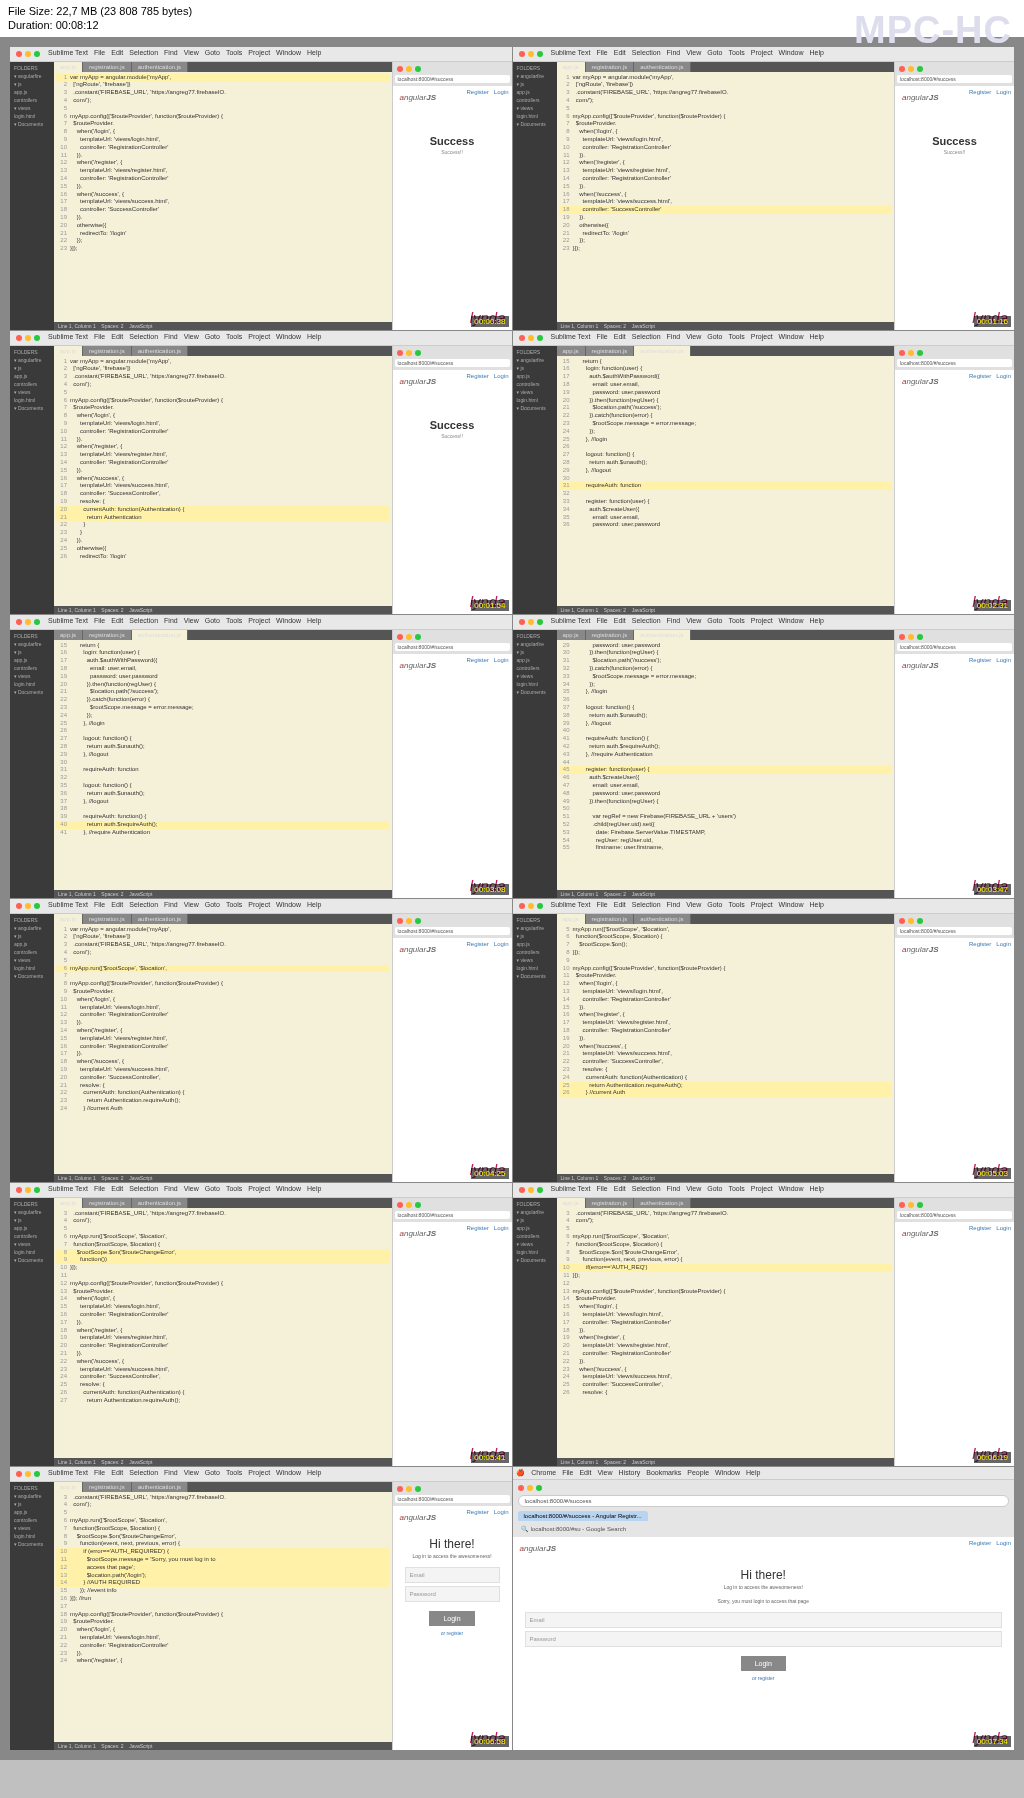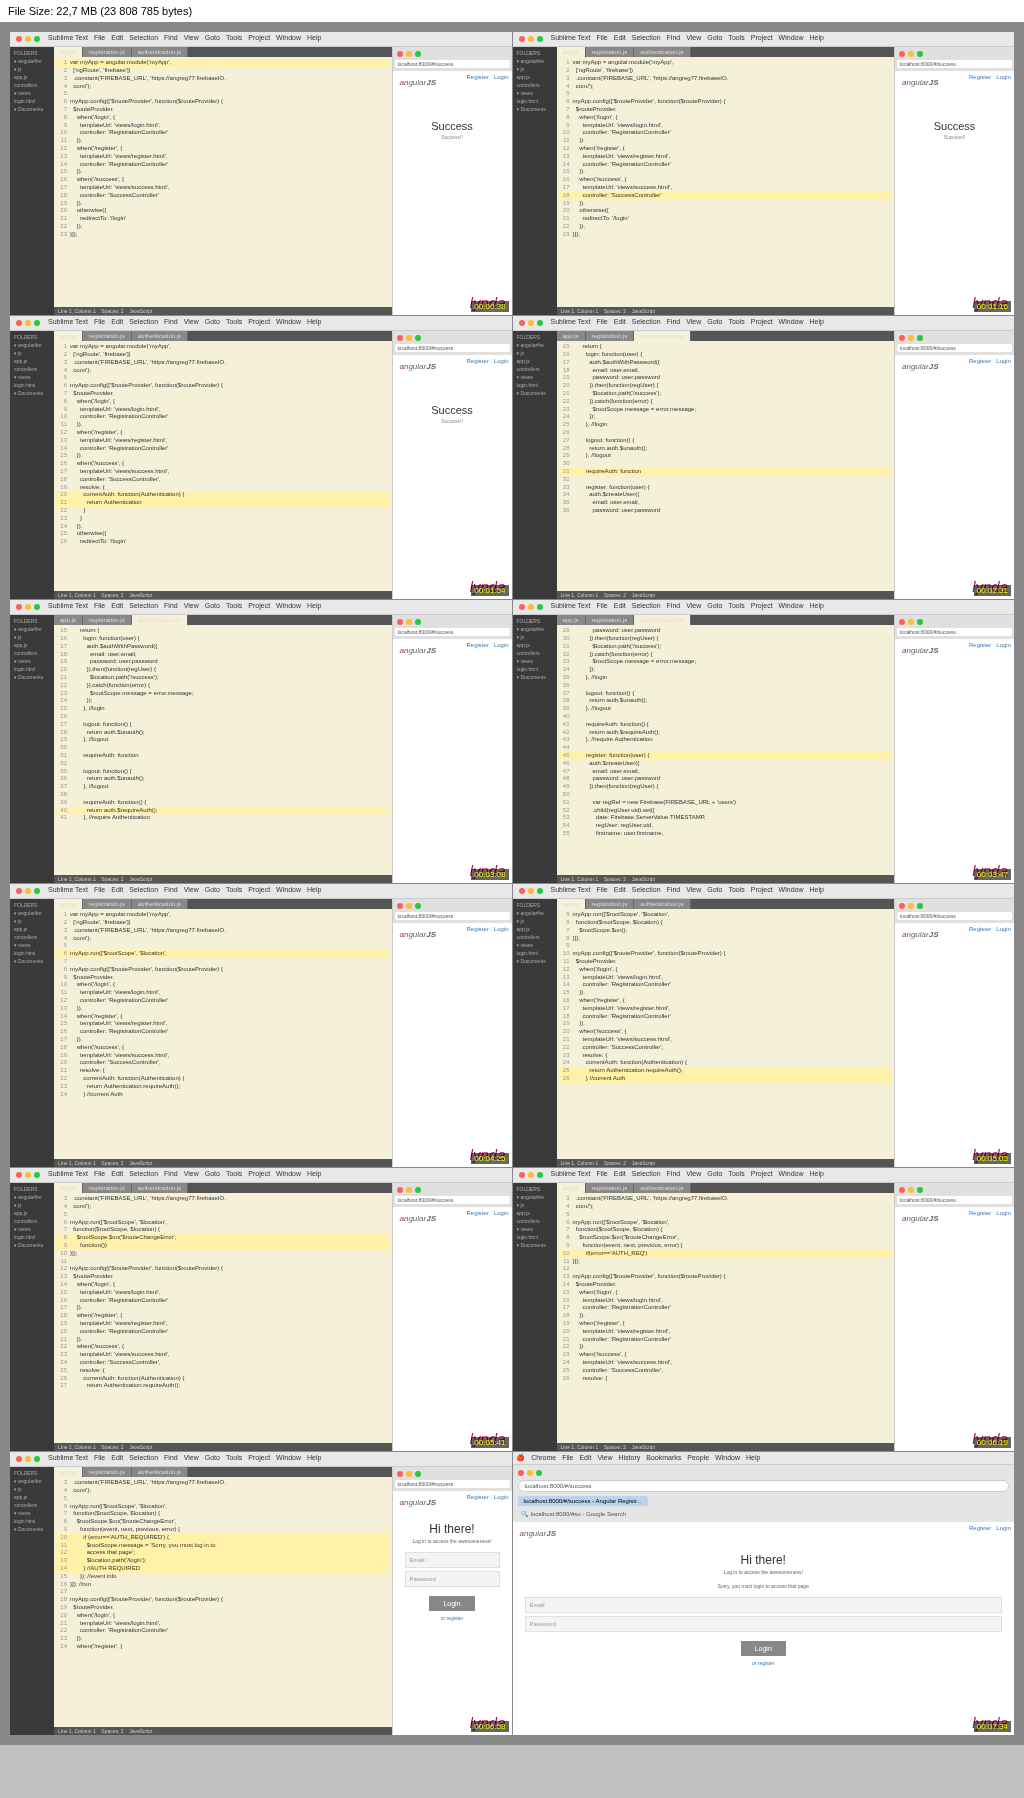--- a/index.html
+++ b/index.html
@@ -24,40 +24,42 @@
 .lineno{color:#999;width:14px;text-align:right;padding-right:3px;flex-shrink:0}
 .code-text{color:#333;white-space:pre}
 .hl{background:#fff2a8}
 .browser{width:120px;background:#fff;border-left:1px solid #ccc;display:flex;flex-direction:column}
 .bchrome{background:#e0e0e0;padding:2px;font-size:5px}
 .burl{background:#fff;border-radius:2px;padding:1px 3px;margin:1px 0;font-size:5px;color:#555}
 .bcontent{flex:1;background:#fff;padding:4px;font-size:7px;text-align:center;position:relative}
 .ajlogo{color:#666;font-size:8px;font-style:italic;text-align:left;padding:3px}
 .ajlogo .a{color:#a03838}
 .nav-links{position:absolute;top:3px;right:3px;font-size:6px;color:#3b7ab5}
-.success-h{font-size:11px;color:#333;margin-top:30px;font-weight:normal}
+.success-h{font-size:11px;color:#333;margin-top:30px;font-weight:bold}
 .success-s{font-size:5px;color:#888;margin-top:2px}
 .hi-h{font-size:12px;font-weight:normal;color:#333;margin-top:12px}
 .hi-s{font-size:5px;color:#666;margin:2px 0 8px}
 .finput{background:#f4f4f4;border:1px solid #e0e0e0;margin:3px 8px;padding:4px;font-size:6px;color:#999;text-align:left}
 .fbtn{background:#888;color:#fff;padding:4px 14px;border:none;font-size:7px;margin-top:6px;display:inline-block}
 .reglink{font-size:5px;color:#3b7ab5;margin-top:4px}
 .watermark{position:absolute;bottom:4px;right:6px;font-size:15px;color:#be185d;font-style:italic}
 .timestamp{position:absolute;bottom:3px;right:3px;background:rgba(0,0,0,.6);color:#ff0;font-size:8px;padding:1px 3px;font-family:Liberation Sans, sans-serif}
 .statusbar{background:#555;color:#ccc;font-size:5px;padding:1px 4px}
 .browser-full{flex:1;display:flex;flex-direction:column;background:#fff}
 .bf-chrome{background:#e5e5e5;padding:3px;font-size:6px}
 .bf-url{background:#fff;border:1px solid #ccc;border-radius:8px;padding:2px 6px;margin:2px;font-size:6px;color:#555}
 .bf-tab{background:#b8d4f0;padding:2px 6px;font-size:6px;margin:2px;display:inline-block;border-radius:3px 3px 0 0}
 </style>
 </head>
 <body>
 
 <div class="file-info">
 <div><span>File Size:</span> <span>22,7 MB (23 808 785 bytes)</span></div>
+<div><span>Duration:</span> <span>00:08:12</span></div>
+<div class="mpc-logo">MPC-HC</div>
 </div>
 
 <div class="grid" id="grid">
     <div class="thumb">
       <div class="menubar">
         <span class="dots">
           <span class="dot r"></span>
           <span class="dot y"></span>
           <span class="dot g"></span>
         </span>

